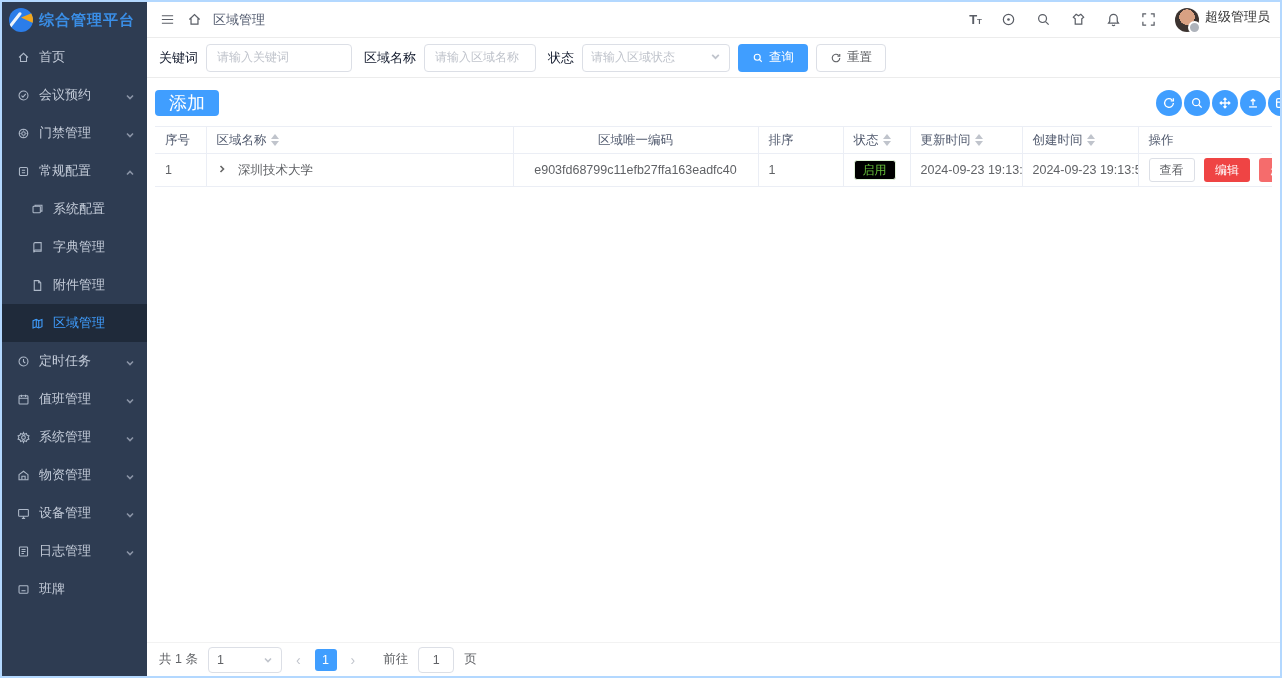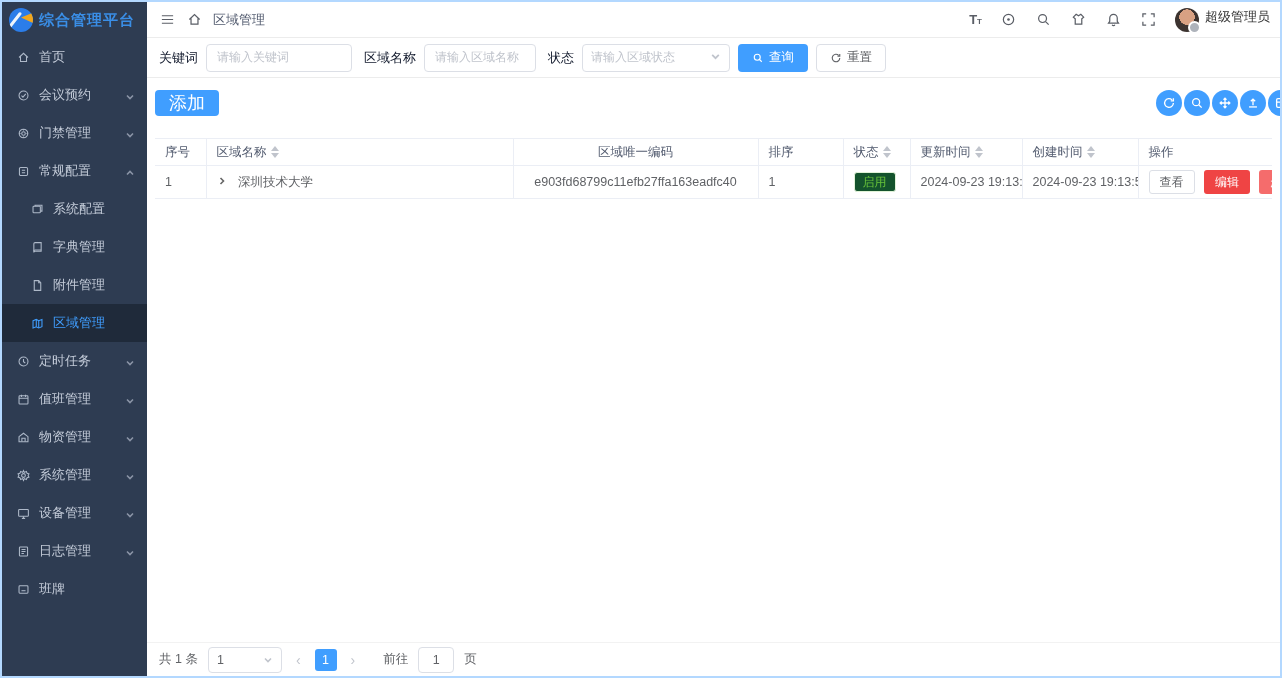--- a/index.html
+++ b/index.html
@@ -57,34 +57,34 @@
   .btn-plain svg { stroke:#606266; }
 
   
   .content { flex:1; position:relative; padding:12px 0 0 8px; overflow:hidden; }
   .content-top { display:flex; align-items:center; justify-content:space-between; padding-right:0; }
   .btn-add { height:26px; padding:0 14px; background:#409eff; color:#fff; border:none; border-radius:4px; font-size:18px; cursor:pointer; font-family:inherit; }
   .circle-tools { display:flex; gap:2px; margin-right:-14px; }
   .cbtn { width:26px; height:26px; border-radius:50%; background:#409eff; border:none; display:flex; align-items:center; justify-content:center; cursor:pointer; flex:none; }
   .cbtn svg { width:14px; height:14px; stroke:#fff; fill:none; stroke-width:1.5; }
 
-  table.grid { width:calc(100% - 8px); margin-top:22px; border-collapse:collapse; font-size:12.5px; color:#606266; table-layout:fixed; }
+  table.grid { width:calc(100% - 8px); margin-top:10px; border-collapse:collapse; font-size:12.5px; color:#606266; table-layout:fixed; }
   .grid th, .grid td { border:1px solid #ebeef5; border-top:none; padding:0 10px; height:28px; text-align:left; font-weight:normal; white-space:nowrap; overflow:hidden; }
   .grid th { color:#515a6e; height:27px; border-top:1px solid #ebeef5; }
   .grid td { height:33px; }
   .grid th:first-child, .grid td:first-child { border-left:none; }
   .grid th:last-child, .grid td:last-child { border-right:none; }
   .c-center { text-align:center !important; }
   .sort-caret { display:inline-flex; flex-direction:column; vertical-align:middle; margin-left:4px; gap:2px; cursor:pointer; }
   .sort-caret i { width:0; height:0; border-left:4px solid transparent; border-right:4px solid transparent; display:block; }
   .sort-caret .up { border-bottom:5px solid #c0c4cc; }
   .sort-caret .dn { border-top:5px solid #c0c4cc; }
   .expand-ic { display:inline-flex; width:10px; margin-right:8px; color:#666; cursor:pointer; }
   .expand-ic svg { width:10px; height:10px; stroke:currentColor; fill:none; stroke-width:1.6; }
-  .tag-success { display:inline-block; padding:2px 8px; background:#14532d; border:1px solid #e1f3d8; color:#67c23a; border-radius:3px; font-size:12px; line-height:14px; }
+  .tag-success { display:inline-block; padding:2px 8px; background:#000000; border:1px solid #e1f3d8; color:#67c23a; border-radius:3px; font-size:12px; line-height:14px; }
   .row-btn { height:24px; padding:0 10px; border-radius:3px; font-size:12px; cursor:pointer; margin-right:6px; border:1px solid transparent; font-family:inherit; }
   .rb-view { background:#fff; border-color:#dcdfe6; color:#606266; }
   .rb-edit { background:#ef4444; color:#fff; }
   .rb-del  { background:#f56c6c; color:#fff; }
 
   
   .footer { height:34px; border-top:1px solid #f2f2f2; display:flex; align-items:center; gap:10px; padding-left:12px; font-size:12.5px; color:#606266; flex:none; }
   .pg-select { width:74px; height:26px; border:1px solid #dcdfe6; border-radius:4px; display:flex; align-items:center; justify-content:space-between; padding:0 8px; cursor:pointer; color:#606266; }
   .pg-select svg { width:10px; height:10px; stroke:#c0c4cc; fill:none; stroke-width:1.6; }
   .pg-arrow { color:#c0c4cc; font-size:14px; cursor:pointer; padding:0 4px; background:none; border:none; }
@@ -214,38 +214,38 @@
           </span>
         <span class="ml">值班管理</span>
         <span class="chev"><svg viewBox="0 0 10 10">
               <path d="M2 3.5l3 3 3-3"></path>
             </svg></span>
       </div>
 
       <div class="menu-item">
         <span class="mi">
             <svg viewBox="0 0 16 16">
+              <circle cx="8" cy="8" r="2.3"></circle>
+              <path d="M8 2l1 2.2L11.5 3l.9 2.3 2.3.7-1 2 1 2-2.3.7-.9 2.3-2.5-1.2L8 14l-1-2.2L4.5 13l-.9-2.3L1.3 10l1-2-1-2 2.3-.7L4.5 3 7 4.2z"></path>
+            </svg>
+          </span>
+        <span class="ml">系统管理</span>
+        <span class="chev"><svg viewBox="0 0 10 10">
+              <path d="M2 3.5l3 3 3-3"></path>
+            </svg></span>
+      </div>
+
+      <div class="menu-item">
+        <span class="mi">
+            <svg viewBox="0 0 16 16">
               <path d="M2.5 7L8 2.8 13.5 7v6.2h-11z"></path>
               <path d="M6 13V9h4v4"></path>
             </svg>
           </span>
         <span class="ml">物资管理</span>
-        <span class="chev"><svg viewBox="0 0 10 10">
-              <path d="M2 3.5l3 3 3-3"></path>
-            </svg></span>
-      </div>
-
-      <div class="menu-item">
-        <span class="mi">
-            <svg viewBox="0 0 16 16">
-              <circle cx="8" cy="8" r="2.3"></circle>
-              <path d="M8 2l1 2.2L11.5 3l.9 2.3 2.3.7-1 2 1 2-2.3.7-.9 2.3-2.5-1.2L8 14l-1-2.2L4.5 13l-.9-2.3L1.3 10l1-2-1-2 2.3-.7L4.5 3 7 4.2z"></path>
-            </svg>
-          </span>
-        <span class="ml">系统管理</span>
         <span class="chev"><svg viewBox="0 0 10 10">
               <path d="M2 3.5l3 3 3-3"></path>
             </svg></span>
       </div>
 
       <div class="menu-item">
         <span class="mi">
             <svg viewBox="0 0 16 16">
               <rect x="2" y="3" width="12" height="8.5" rx="1"></rect>
               <path d="M6 14h4M8 11.5V14"></path>

